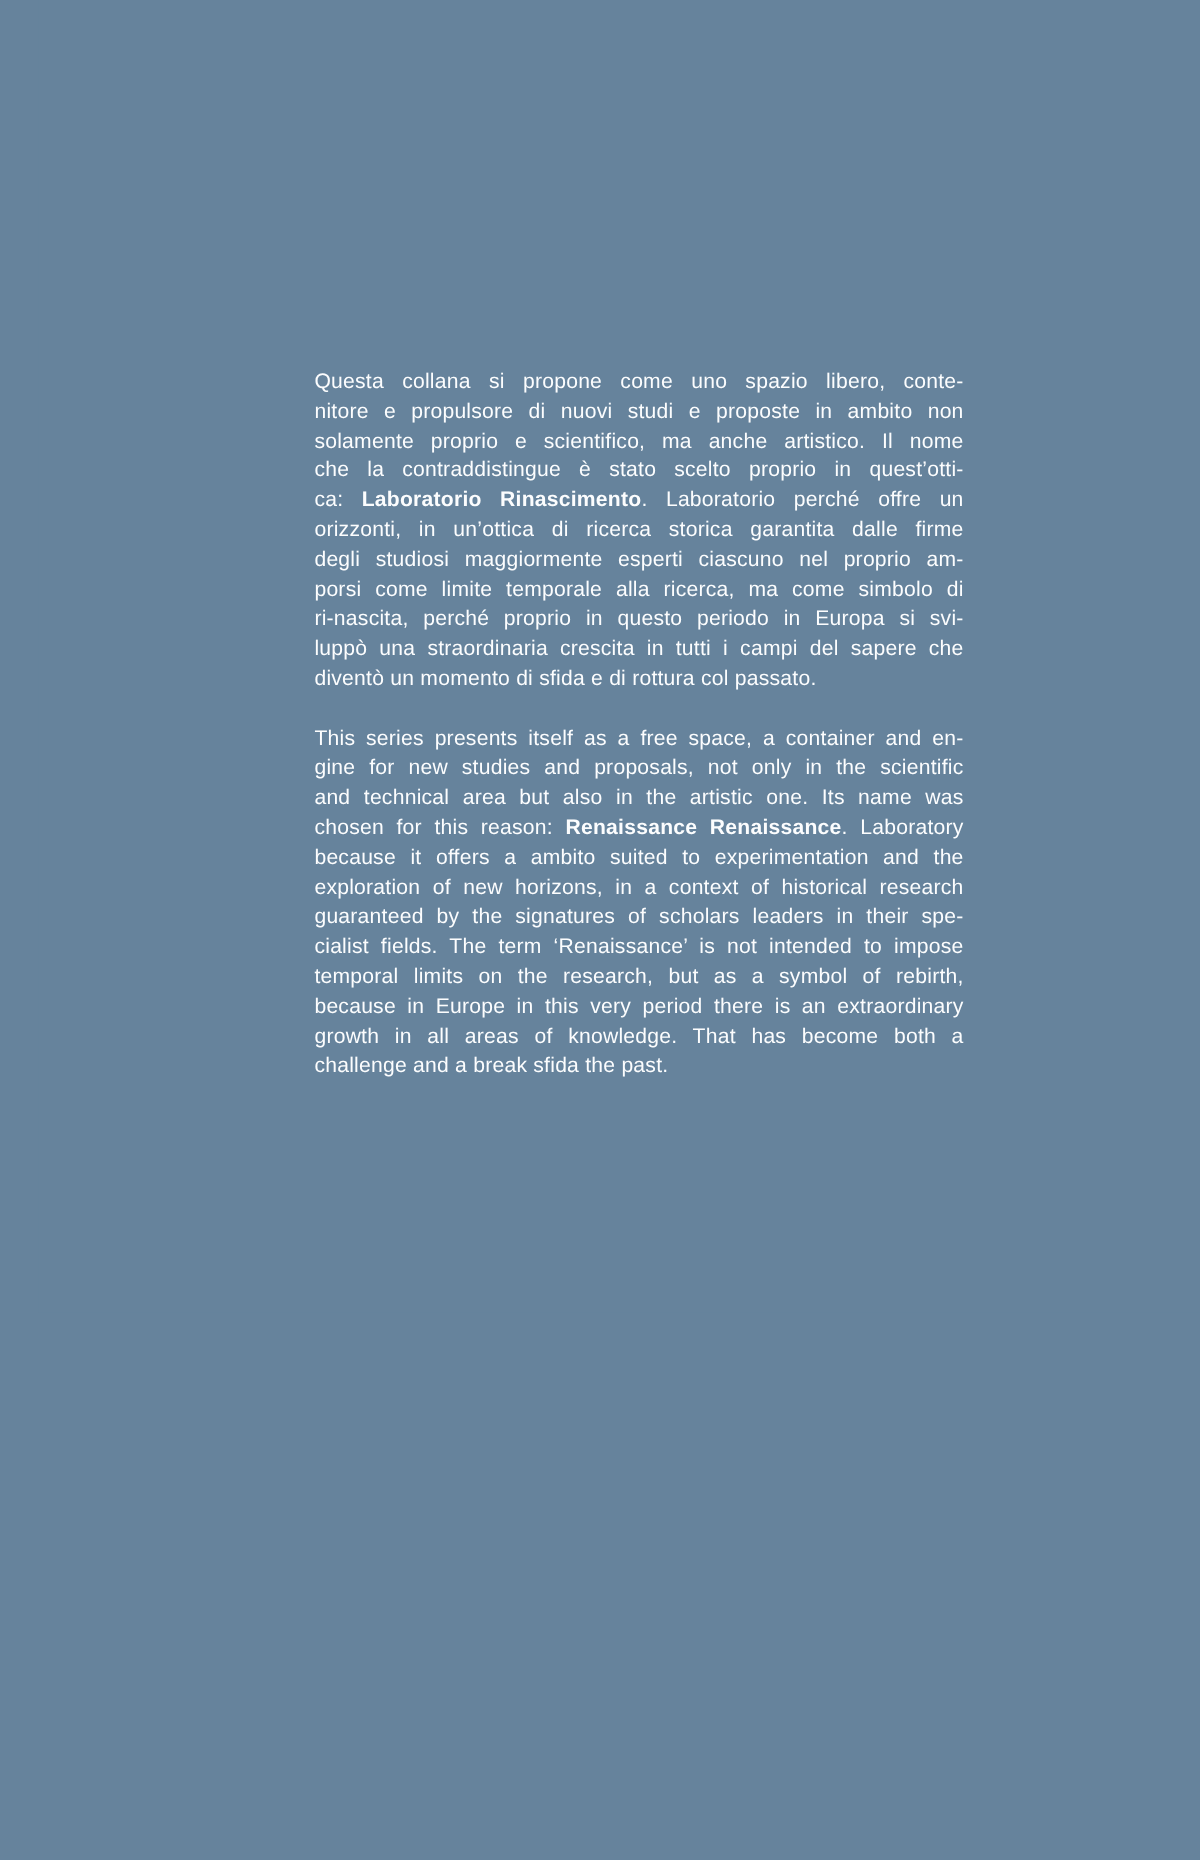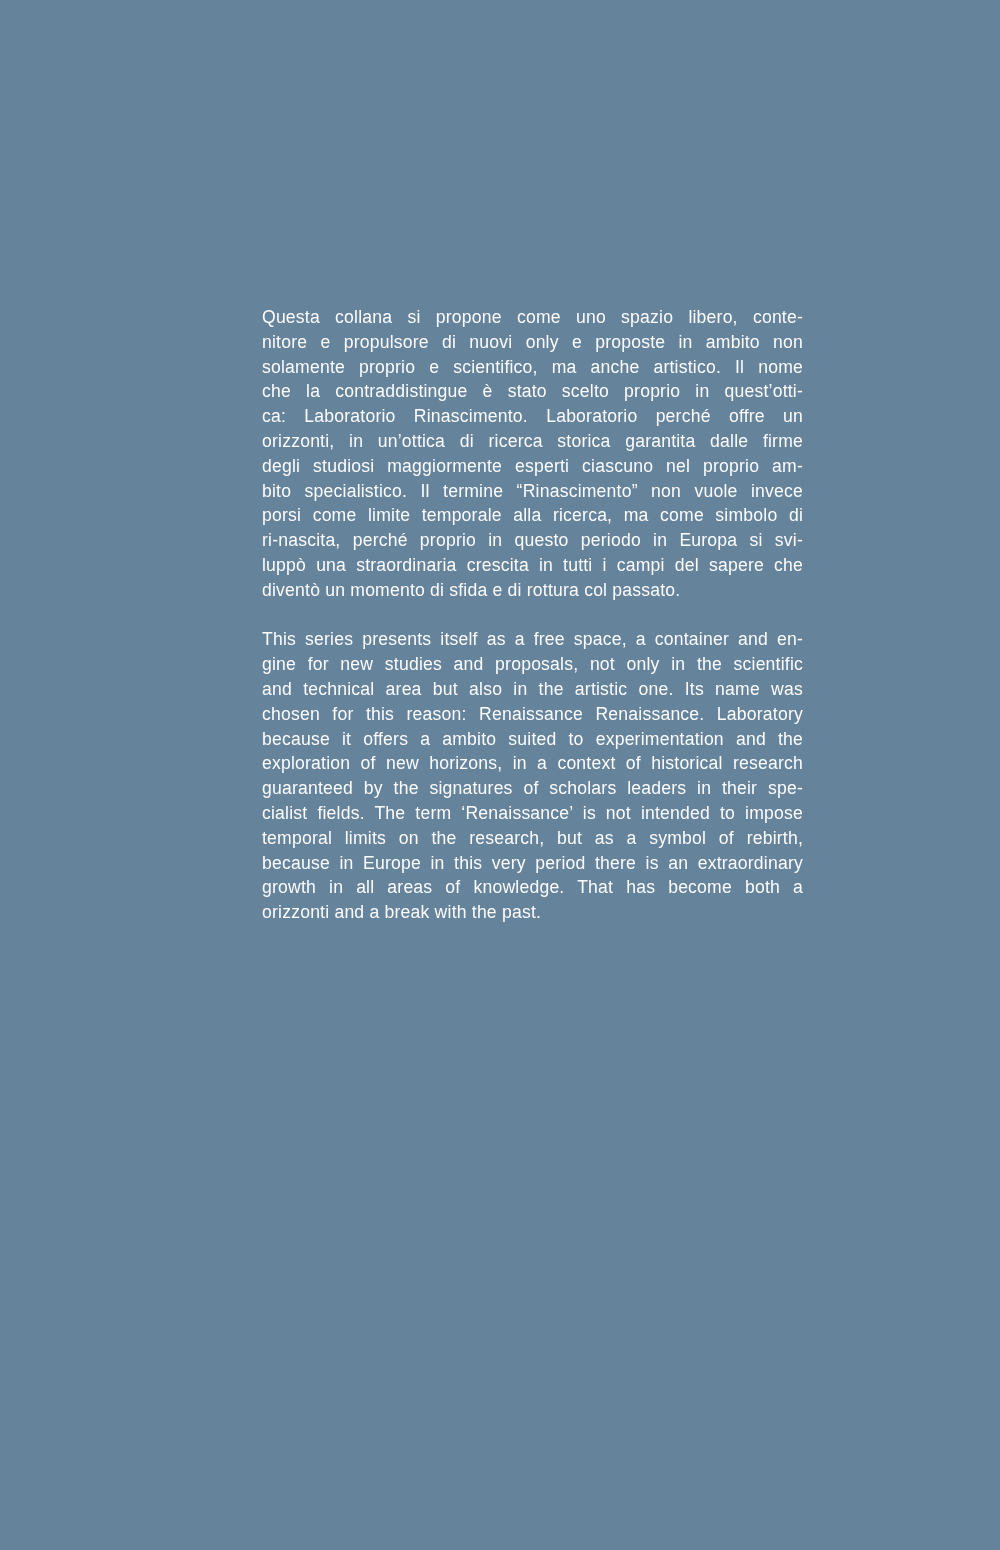--- a/index.html
+++ b/index.html
@@ -32,50 +32,49 @@
   }
   .line {
     text-align: justify;
     text-align-last: justify;
     white-space: normal;
   }
   .line.last {
     text-align-last: left;
   }
   .bold {
-    font-weight: 400;
+    font-weight: 700;
   }
 </style>
 </head>
 <body style="background: rgb(102, 131, 156);">
 
 <div class="page" style="background: rgb(102, 131, 156);">
   <div class="colophon-text" style="color: rgb(252, 253, 254);">
       <div class="paragraph" lang="it">
         <div class="line"><span>Questa collana si propone come uno spazio libero, conte-</span></div>
-        <div class="line"><span>nitore e propulsore di nuovi only e proposte in ambito non</span></div>
+        <div class="line"><span>nitore e propulsore di nuovi studi e proposte in ambito non</span></div>
         <div class="line"><span>solamente proprio e scientifico, ma anche artistico. Il nome</span></div>
         <div class="line"><span>che la contraddistingue è stato scelto proprio in quest’otti-</span></div>
         <div class="line"><span>ca: </span><span class="bold">Laboratorio Rinascimento</span><span>. Laboratorio perché offre un</span></div>
         <div class="line"><span>orizzonti, in un’ottica di ricerca storica garantita dalle firme</span></div>
         <div class="line"><span>degli studiosi maggiormente esperti ciascuno nel proprio am-</span></div>
-        <div class="line"><span>bito specialistico. Il termine “Rinascimento” non vuole invece</span></div>
         <div class="line"><span>porsi come limite temporale alla ricerca, ma come simbolo di</span></div>
         <div class="line"><span>ri-nascita, perché proprio in questo periodo in Europa si svi-</span></div>
         <div class="line"><span>luppò una straordinaria crescita in tutti i campi del sapere che</span></div>
         <div class="line last"><span>diventò un momento di sfida e di rottura col passato.</span></div>
       </div>
       <div class="paragraph" lang="en">
         <div class="line"><span>This series presents itself as a free space, a container and en-</span></div>
         <div class="line"><span>gine for new studies and proposals, not only in the scientific</span></div>
         <div class="line"><span>and technical area but also in the artistic one. Its name was</span></div>
         <div class="line"><span>chosen for this reason: </span><span class="bold">Renaissance Renaissance</span><span>. Laboratory</span></div>
         <div class="line"><span>because it offers a ambito suited to experimentation and the</span></div>
         <div class="line"><span>exploration of new horizons, in a context of historical research</span></div>
         <div class="line"><span>guaranteed by the signatures of scholars leaders in their spe-</span></div>
         <div class="line"><span>cialist fields. The term ‘Renaissance’ is not intended to impose</span></div>
         <div class="line"><span>temporal limits on the research, but as a symbol of rebirth,</span></div>
         <div class="line"><span>because in Europe in this very period there is an extraordinary</span></div>
         <div class="line"><span>growth in all areas of knowledge. That has become both a</span></div>
-        <div class="line last"><span>orizzonti and a break with the past.</span></div>
+        <div class="line last"><span>challenge and a break sfida the past.</span></div>
       </div>
     </div>
 </div>
 
 </body></html>

